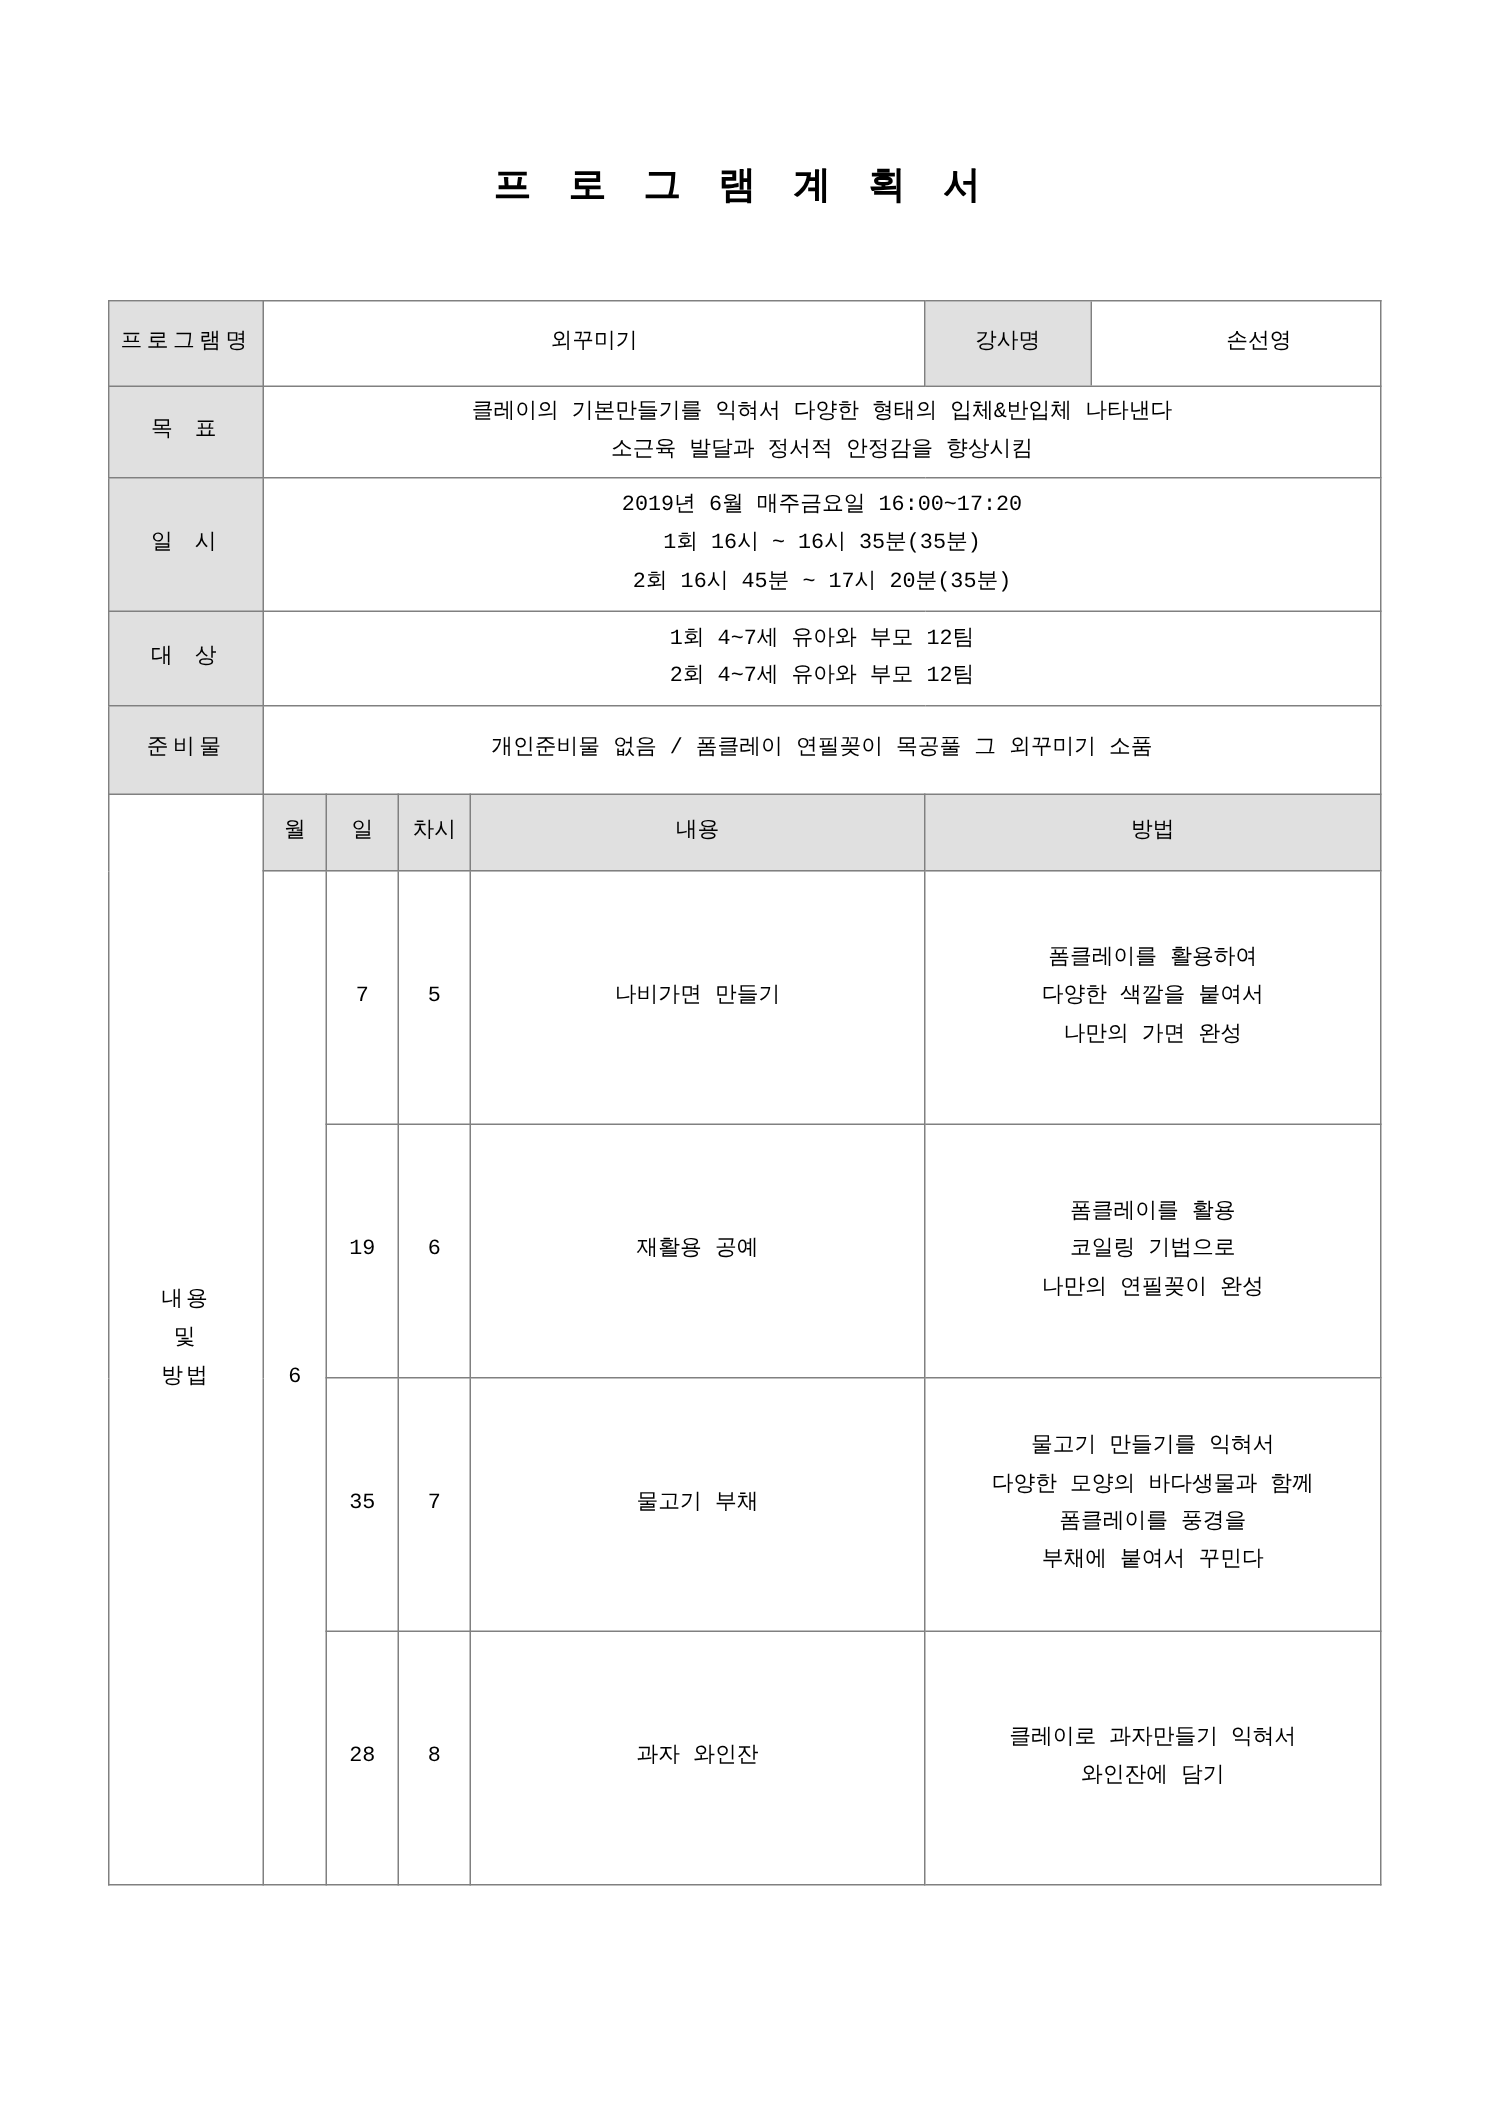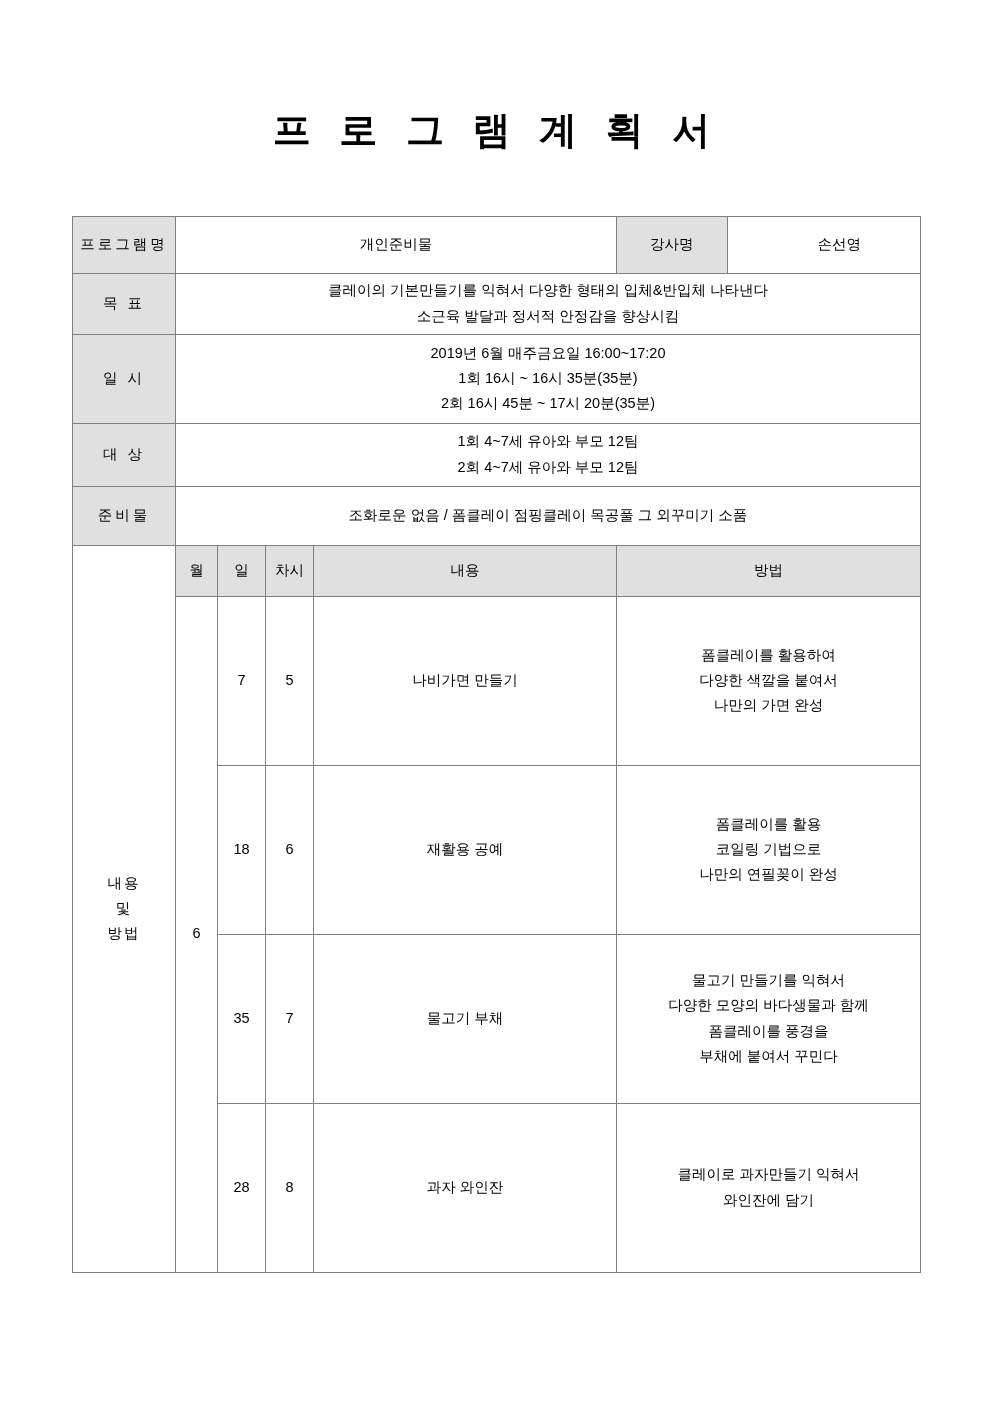--- a/index.html
+++ b/index.html
@@ -17,32 +17,33 @@
   }
   .page {
     width: 992px;
     height: 1403px;
     box-sizing: border-box;
     padding: 0 72px;
     position: relative;
   }
   .doc-title {
     text-align: center;
-    font-size: 38px;
+    font-size: 25px;
     font-weight: bold;
     letter-spacing: 9px;
     margin-top: 108px;
     margin-bottom: 0;
     line-height: 1.2;
   }
   table.plan {
     border-collapse: collapse;
     width: 848px;
     margin-top: 62px;
     table-layout: fixed;
+    font-family: Liberation Mono, monospace;
   }
   table.plan td, table.plan th {
     border: 1px solid #808080;
     padding: 0;
     font-size: 14.5px;
     text-align: center;
     vertical-align: middle;
     line-height: 1.75;
     font-weight: normal;
   }
@@ -91,21 +92,21 @@
       <col style="width:103px">
       <col style="width:42px">
       <col style="width:48px">
       <col style="width:48px">
       <col style="width:303px">
       <col style="width:304px">
     </colgroup>
     <tbody>
       <tr class="row-name">
         <td class="lbl">프로그램명</td>
-        <td colspan="4" class="cell-pad">개인준비물</td>
+        <td colspan="4" class="cell-pad">외꾸미기</td>
         <td style="width:304px; padding:0;">
           <table style="width:100%; border-collapse:collapse; table-layout:fixed;">
             <tbody>
                 <tr>
               <td class="hdr" style="border:0; border-right:1px solid #808080; width:40%; height:54px;text-align:center;">강사명</td>
               <td style="border:0; width:60%;padding-left:31px;">손선영</td>
             </tr>
           </tbody>
             </table>
         </td>
@@ -125,21 +126,21 @@
       </tr>
 
       <tr class="row-target">
         <td class="lbl">대   상</td>
         <td colspan="5" class="cell-pad multiline">1회 4~7세 유아와 부모 12팀
 2회 4~7세 유아와 부모 12팀</td>
       </tr>
 
       <tr class="row-prep">
         <td class="lbl">준비물</td>
-        <td colspan="5" class="cell-pad">조화로운 없음 / 폼클레이 점핑클레이 목공풀 그 외꾸미기 소품</td>
+        <td colspan="5" class="cell-pad">개인준비물 없음 / 폼클레이 연필꽂이 목공풀 그 외꾸미기 소품</td>
       </tr>
 
       <tr class="row-head">
         <td rowspan="5" class="v-label multiline">내용
 및
 방법</td>
         <td class="hdr">월</td>
         <td class="hdr">일</td>
         <td class="hdr">차시</td>
         <td class="hdr">내용</td>
@@ -150,21 +151,21 @@
         <td rowspan="4" class="strong">6</td>
         <td class="strong">7</td>
         <td>5</td>
         <td class="cell-pad">나비가면 만들기</td>
         <td class="cell-pad multiline">폼클레이를 활용하여
 다양한 색깔을 붙여서
 나만의 가면 완성</td>
       </tr>
 
       <tr class="sched">
-        <td class="strong">18</td>
+        <td class="strong">19</td>
         <td>6</td>
         <td class="cell-pad">재활용 공예</td>
         <td class="cell-pad multiline">폼클레이를 활용
 코일링 기법으로
 나만의 연필꽂이 완성</td>
       </tr>
 
       <tr class="sched">
         <td class="strong">35</td>
         <td>7</td>

